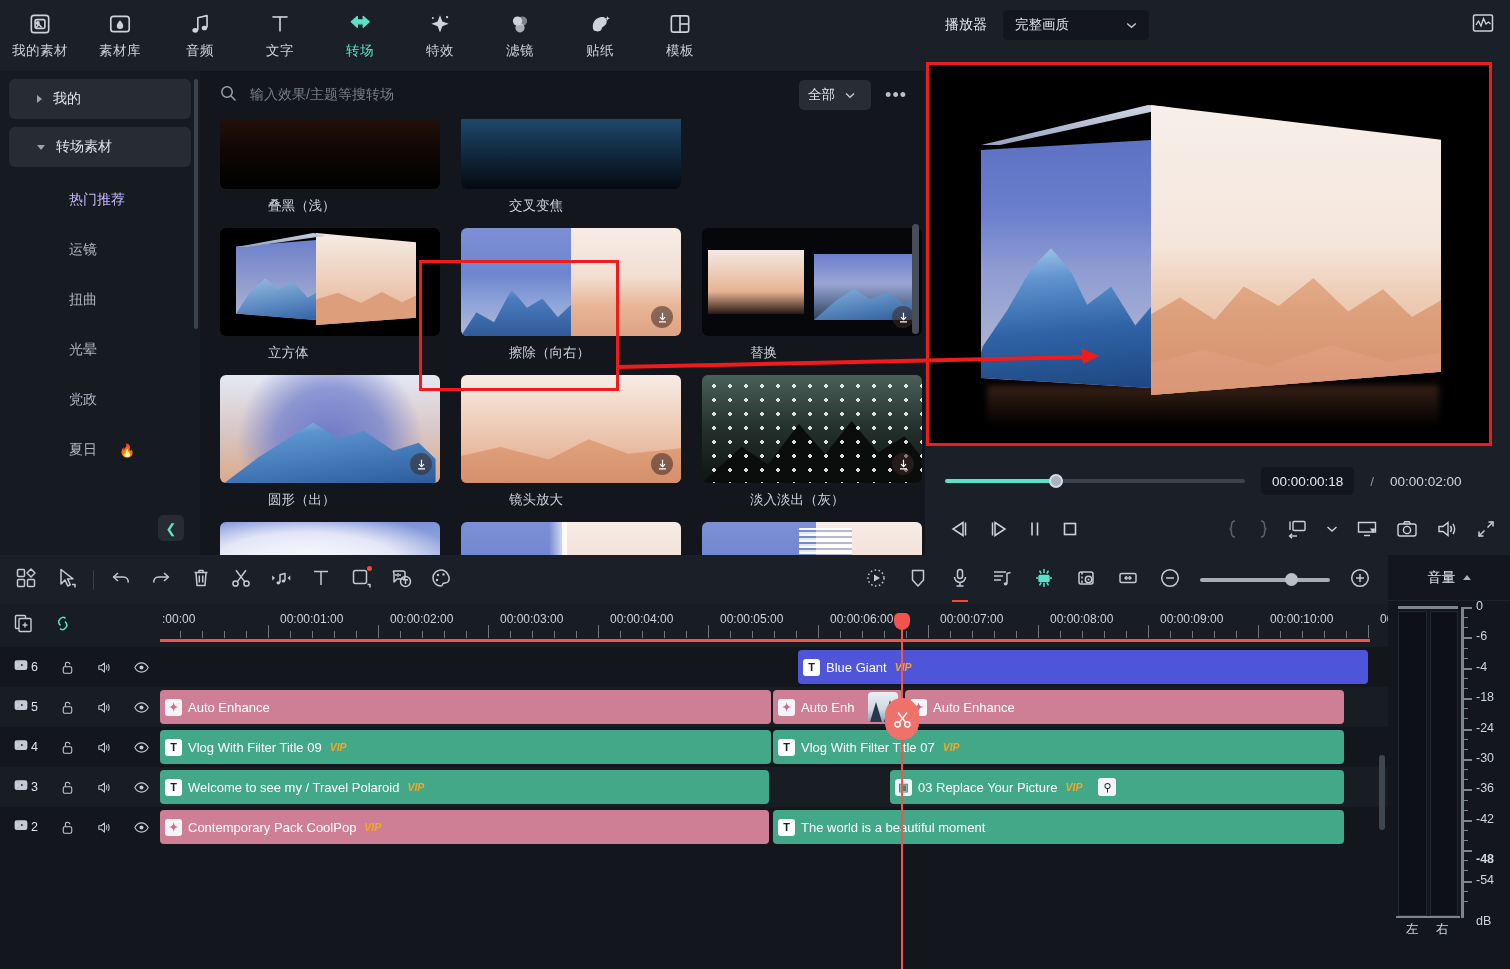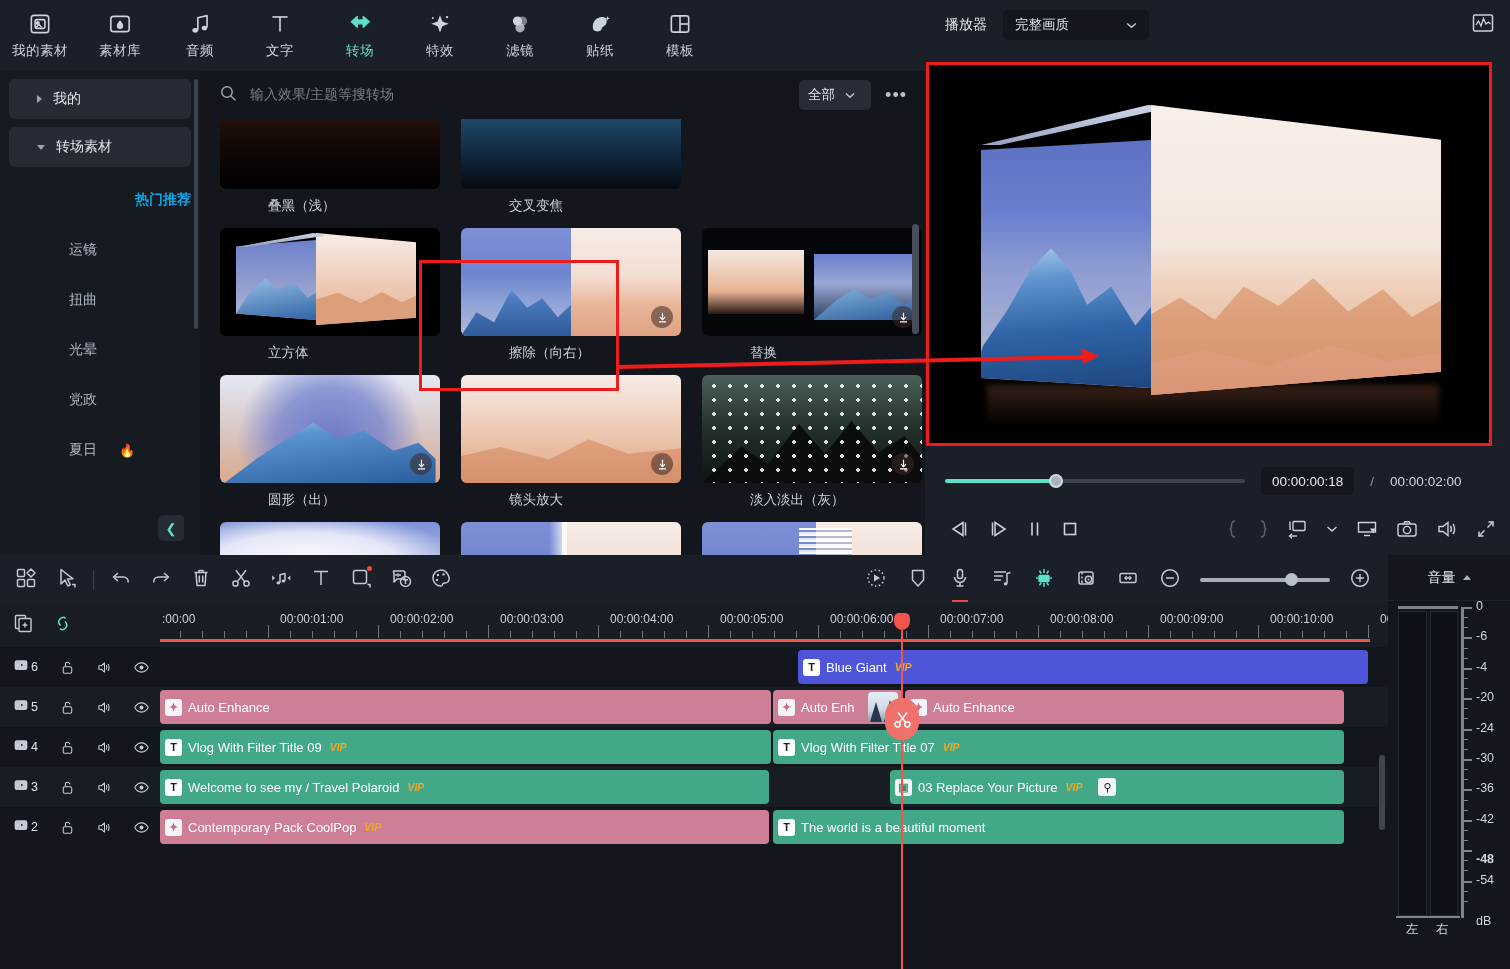--- a/index.html
+++ b/index.html
@@ -40,21 +40,21 @@
     margin-bottom: 8px; cursor: pointer;
   }
   .nav-grp .cap { font-size: 14px; color: #e2e6ec; font-weight: 500; }
   .tri { width: 0; height: 0; }
   .tri.right { border-left: 5px solid #9aa3b0; border-top: 4px solid transparent; border-bottom: 4px solid transparent; }
   .tri.down { border-top: 5px solid #9aa3b0; border-left: 4px solid transparent; border-right: 4px solid transparent; }
   .nav-sub {
     height: 50px; display: flex; align-items: center; padding-left: 60px;
     font-size: 14px; color: #aeb6c2; cursor: pointer;
   }
-  .nav-sub.active { color: #0ea5e9; font-weight: 700; justify-content: flex-end; }
+  .nav-sub.active { color: #c4b5fd; font-weight: 400; }
   .nav-sub .flame { margin-left: 22px; font-size: 13px; }
   #leftnav-scroll {
     position: absolute; right: 2px; top: 8px; width: 4px; height: 250px;
     background: #3c434e; border-radius: 2px;
   }
   #collapse-btn {
     position: absolute; left: 158px; top: 515px; width: 26px; height: 26px;
     background: #262b34; border-radius: 5px;
     display: flex; align-items: center; justify-content: center;
     color: #5ce0c8; font-size: 13px; cursor: pointer; z-index: 4;
@@ -1251,21 +1251,21 @@
           <div class="mtick" style="top: 26.2667px;"></div>
           <div class="mtick maj" style="top: 36.4px;"></div>
           <div class="mlabel" style="top: 28.4px;">-6</div>
           <div class="mtick" style="top: 46.5333px;"></div>
           <div class="mtick" style="top: 56.6667px;"></div>
           <div class="mtick maj" style="top: 66.8px;"></div>
           <div class="mlabel" style="top: 58.8px;">-4</div>
           <div class="mtick" style="top: 76.9333px;"></div>
           <div class="mtick" style="top: 87.0667px;"></div>
           <div class="mtick maj" style="top: 97.2px;"></div>
-          <div class="mlabel" style="top: 89.2px;">-20</div>
+          <div class="mlabel" style="top: 89.2px;">-18</div>
           <div class="mtick" style="top: 107.333px;"></div>
           <div class="mtick" style="top: 117.467px;"></div>
           <div class="mtick maj" style="top: 127.6px;"></div>
           <div class="mlabel" style="top: 119.6px;">-24</div>
           <div class="mtick" style="top: 137.733px;"></div>
           <div class="mtick" style="top: 147.867px;"></div>
           <div class="mtick maj" style="top: 158px;"></div>
           <div class="mlabel" style="top: 150px;">-30</div>
           <div class="mtick" style="top: 168.133px;"></div>
           <div class="mtick" style="top: 178.267px;"></div>

